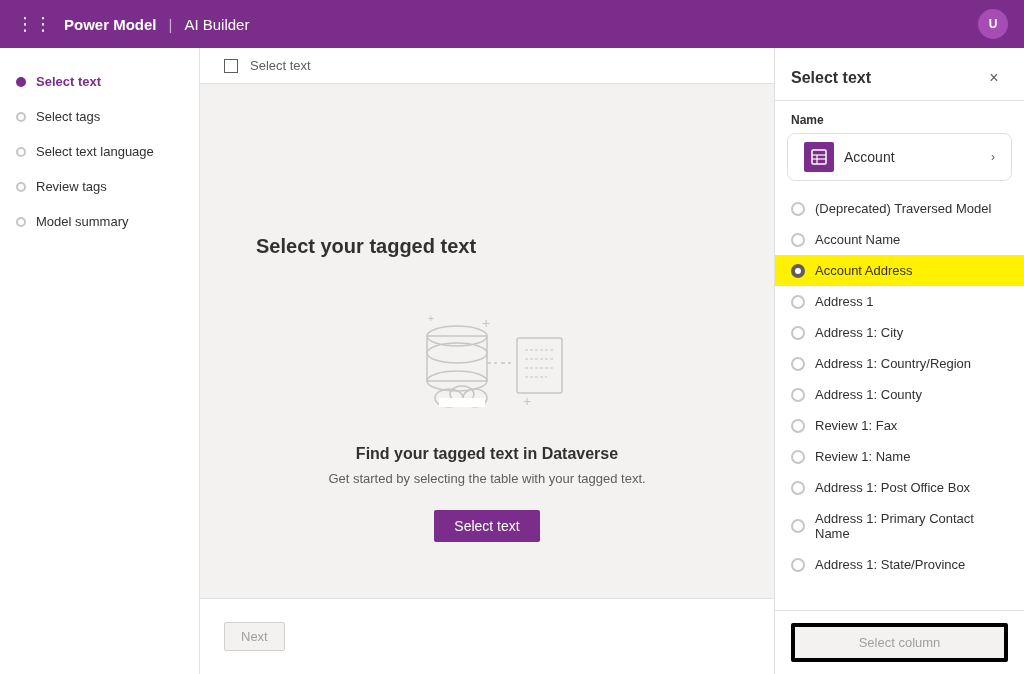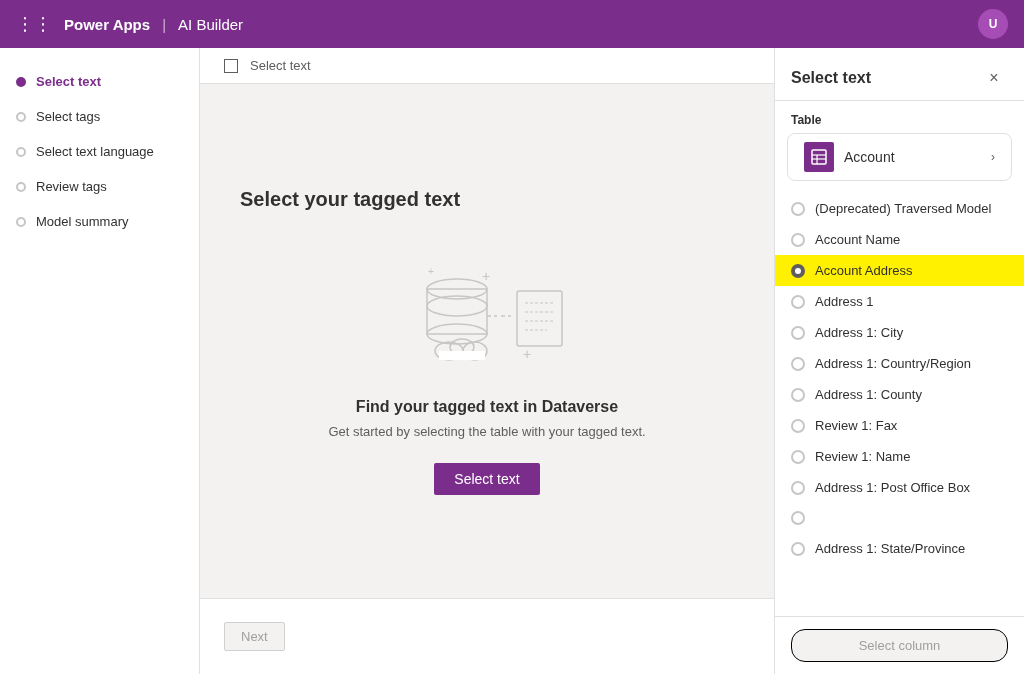--- a/index.html
+++ b/index.html
@@ -108,22 +108,22 @@
       height: 14px;
       border: 1.5px solid #605e5c;
       display: inline-block;
       margin-right: 4px;
     }
     .content-area {
       flex: 1;
       display: flex;
       flex-direction: column;
       align-items: center;
-      justify-content: center;
-      padding: 40px;
+      justify-content: flex-end;
+      padding: 56px;
     }
     .content-title {
       font-size: 20px;
       font-weight: 600;
       color: #323130;
       margin-bottom: 40px;
       align-self: flex-start;
     }
     .illustration {
       margin-bottom: 24px;
@@ -289,33 +289,33 @@
       background: white;
     }
     .panel-footer {
       padding: 12px 16px;
       border-top: 1px solid #e0e0e0;
     }
     .select-column-btn {
       width: 100%;
       padding: 8px;
       background: #f3f2f1;
-      border: 1px solid #000000;
+      border: 4px solid #000000;
       color: #a19f9d;
       font-size: 13px;
       cursor: pointer;
-      border-radius: 14px;
+      border-radius: 2px;
     }
   </style>
 </head>
 <body>
 
 <div class="topbar">
   <span class="topbar-grid-icon">⋮⋮</span>
-  <span class="topbar-title">Power Apps</span>
+  <span class="topbar-title">Power Model</span>
   <span class="topbar-separator">|</span>
   <span class="topbar-subtitle">AI Builder</span>
   <div class="topbar-avatar">U</div>
 </div>
 
 <div class="main-layout">
 
   <div class="sidebar">
     <div class="sidebar-item active">
       <span class="sidebar-dot"></span>
@@ -386,21 +386,21 @@
       <button class="next-btn">Next</button>
     </div>
   </div>
 
   <div class="right-panel">
     <div class="panel-header">
       <span class="panel-title">Select text</span>
       <button class="panel-close">×</button>
     </div>
 
-    <div class="panel-section-label">Table</div>
+    <div class="panel-section-label">Name</div>
     <div class="table-selector">
       <div class="table-icon">
         <svg width="18" height="18" viewBox="0 0 18 18" fill="none" xmlns="http://www.w3.org/2000/svg">
           <rect x="2" y="2" width="14" height="14" rx="1" stroke="white" stroke-width="1.5"></rect>
           <line x1="2" y1="7" x2="16" y2="7" stroke="white" stroke-width="1.2"></line>
           <line x1="2" y1="11" x2="16" y2="11" stroke="white" stroke-width="1.2"></line>
           <line x1="7" y1="7" x2="7" y2="16" stroke="white" stroke-width="1.2"></line>
         </svg>
       </div>
       <span class="table-name">Account</span>
@@ -444,20 +444,21 @@
         <div class="column-item">
           <div class="column-radio"></div>
           <span>Review 1: Name</span>
         </div>
         <div class="column-item">
           <div class="column-radio"></div>
           <span>Address 1: Post Office Box</span>
         </div>
         <div class="column-item">
           <div class="column-radio"></div>
+          <span>Address 1: Primary Contact Name</span>
         </div>
         <div class="column-item">
           <div class="column-radio"></div>
           <span>Address 1: State/Province</span>
         </div>
         <div class="column-item"></div>
       </div>
 
     <div class="panel-footer">
       <button class="select-column-btn">Select column</button>

